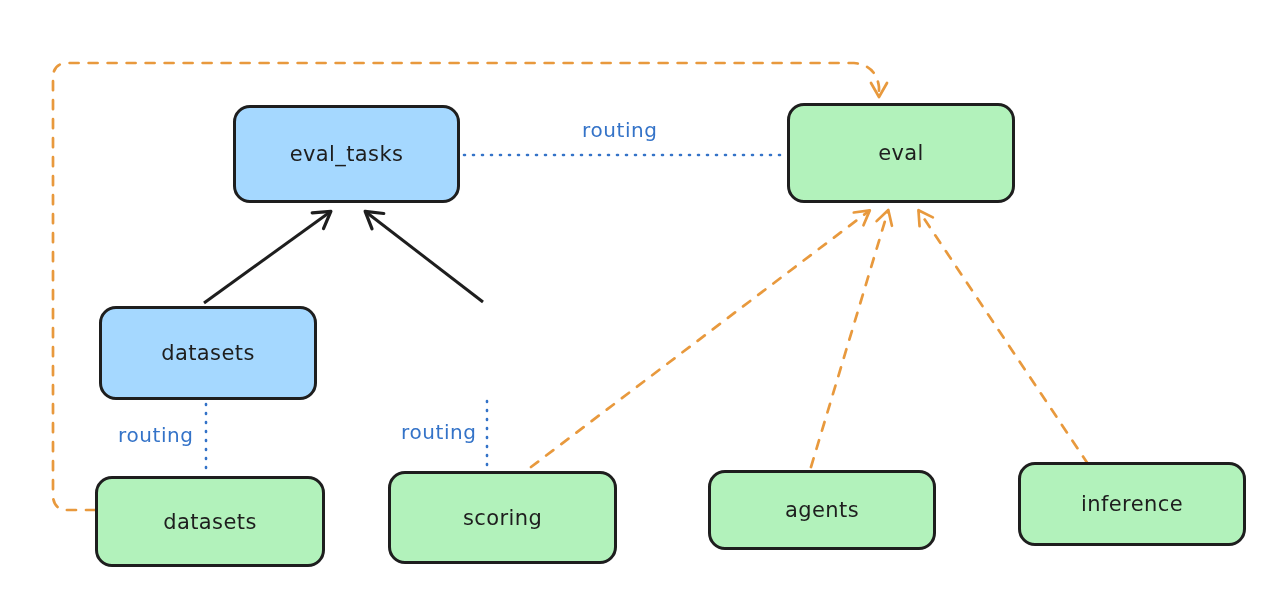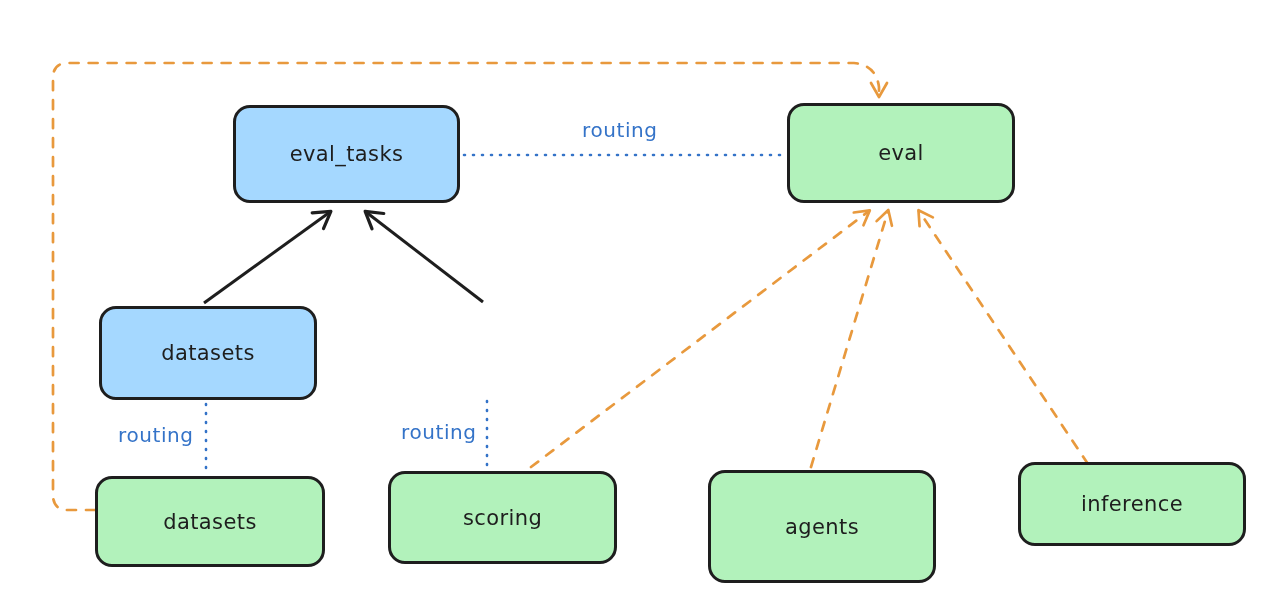--- a/index.html
+++ b/index.html
@@ -68,21 +68,21 @@
   </div>
   <div class="node blue" style="left:99px;top:306px;width:218px;height:94px">
     <span class="node-label">datasets</span>
   </div>
   <div class="node green" style="left:95px;top:476px;width:230px;height:91px">
     <span class="node-label">datasets</span>
   </div>
   <div class="node green" style="left:388px;top:471px;width:229px;height:93px">
     <span class="node-label">scoring</span>
   </div>
-  <div class="node green" style="left:708px;top:470px;width:228px;height:113px">
+  <div class="node green" style="left:708px;top:470px;width:228px;height:80px">
     <span class="node-label">agents</span>
   </div>
   <div class="node green" style="left:1018px;top:462px;width:228px;height:84px">
     <span class="node-label">inference</span>
   </div>
 
   <div class="edge-label" style="left:582px;top:118px">routing</div>
   <div class="edge-label" style="left:118px;top:423px">routing</div>
   <div class="edge-label" style="left:401px;top:420px">routing</div>
 

